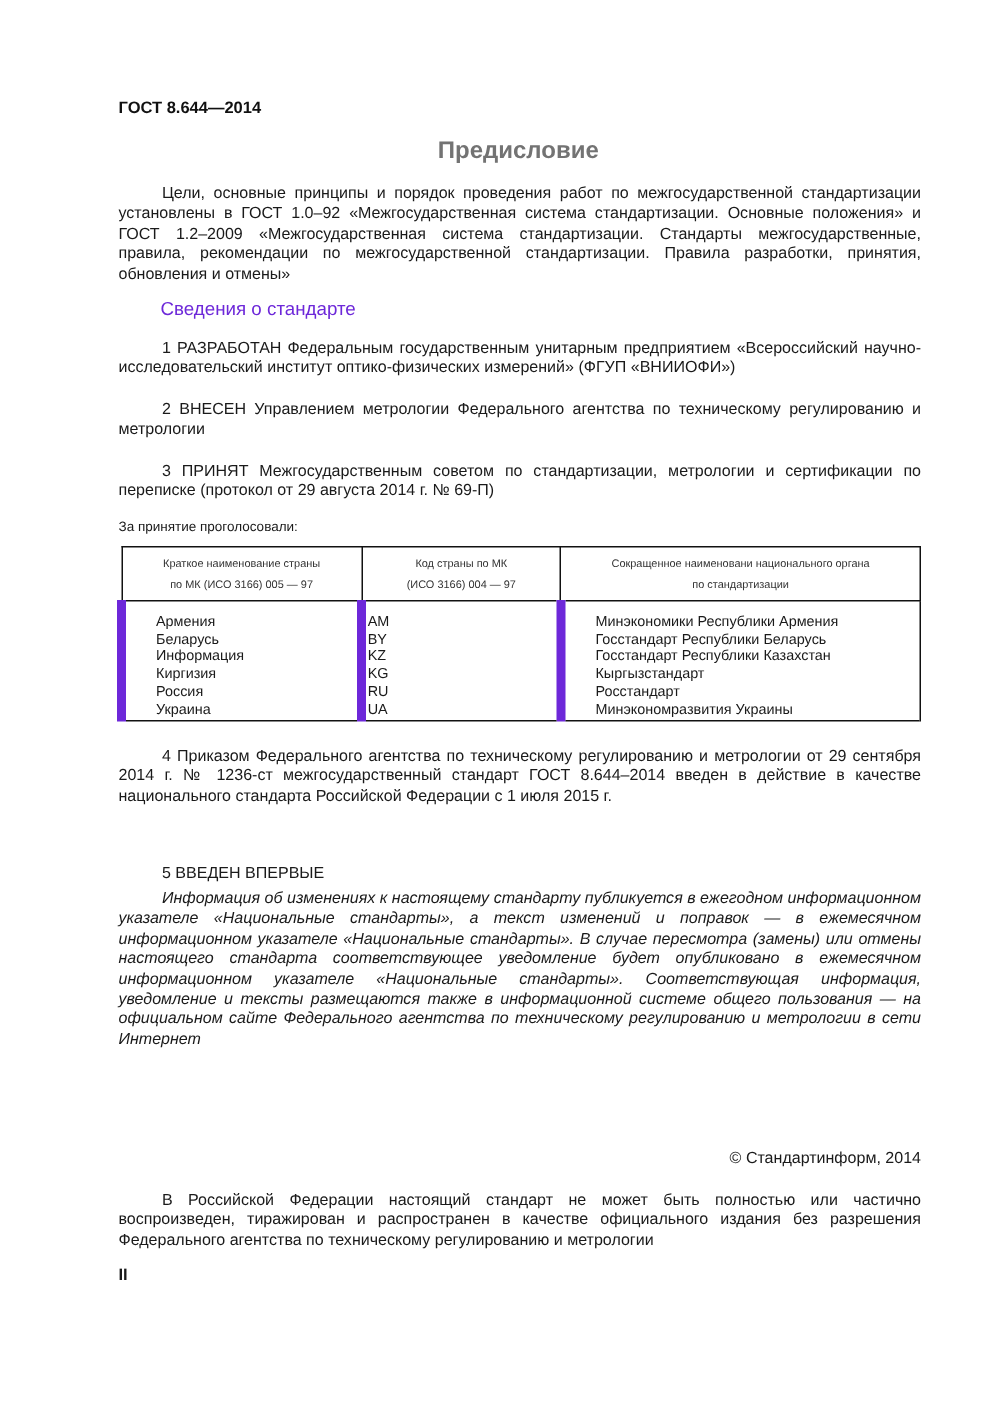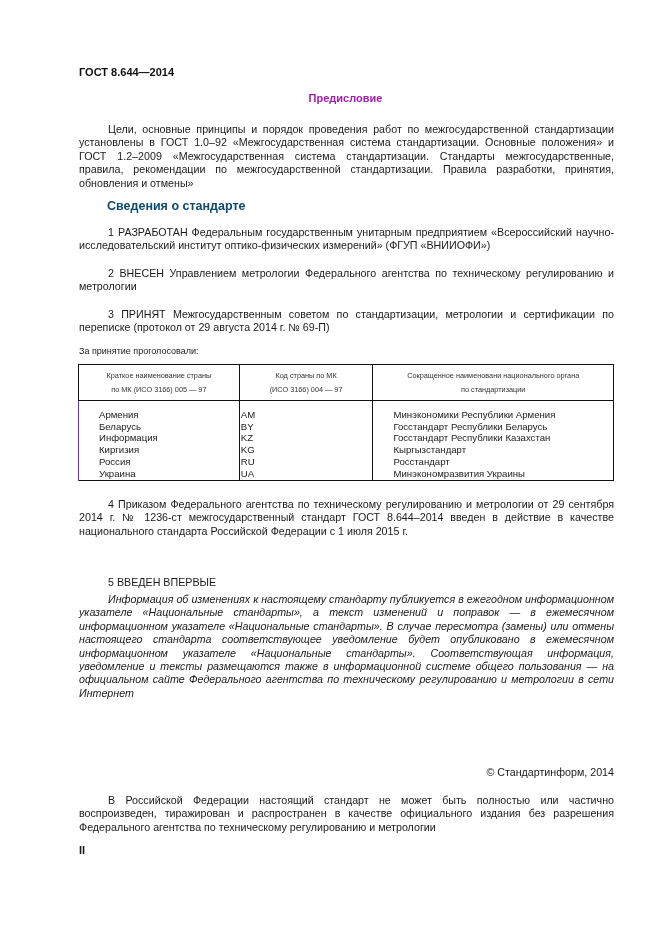--- a/index.html
+++ b/index.html
@@ -7,43 +7,43 @@
       width: 661px; height: 936px; position: relative; overflow: hidden;
       font-family: "Liberation Sans", sans-serif; color: #1a1a1a;
     }
     .abs { position: absolute; }
     .header-code {
       left: 79px; top: 66px; font-size: 11px; font-weight: bold; color: #111;
     }
     .title {
       left: 0; width: 661px; top: 92px; text-align: center;
       padding-left: 30px; box-sizing: border-box;
-      font-size: 11px; font-weight: bold; color: #a21caf;
+      font-size: 16px; font-weight: bold; color: #737373;
     }
     .para {
       left: 79px; width: 535px; font-size: 10.7px; line-height: 13.4px;
       text-align: justify; text-align-last: left;
     }
     .para .ind { display: inline-block; width: 29px; }
     .section-title {
-      left: 107px; top: 199px; font-size: 12.5px; font-weight: bold; color: #0c4a6e;
+      left: 107px; top: 199px; font-size: 12.5px; font-weight: normal; color: #6d28d9;
     }
     .small { font-size: 9px; left: 79px; }
     .italic { font-style: italic; }
     table.vote {
       position: absolute; left: 78px; top: 364px; width: 536px; height: 104px;
       border-collapse: collapse; border: 1.6px solid #111;
     }
     table.vote th {
       font-weight: normal; font-size: 7.3px; line-height: 14px; color: #333;
       height: 35px; border: 1px solid #111; border-bottom: 1.4px solid #111;
       text-align: center; vertical-align: middle; padding: 0 4px;
     }
     table.vote td {
-      border-left: 1px solid #6d28d9; border-right: 1px solid #111;
+      border-left: 6px solid #6d28d9; border-right: 1px solid #111;
       font-size: 9.6px; line-height: 11.7px; vertical-align: top; padding-top: 8px;
     }
     td.c1 { padding-left: 20px; }
     td.c2 { }
     td.c3 { padding-left: 20px; }
     .copyright { right: 47px; top: 766px; font-size: 10.7px; }
     .pagenum { left: 79px; top: 844px; font-size: 11px; font-weight: bold; }
   </style>
 </head>
 <body>

